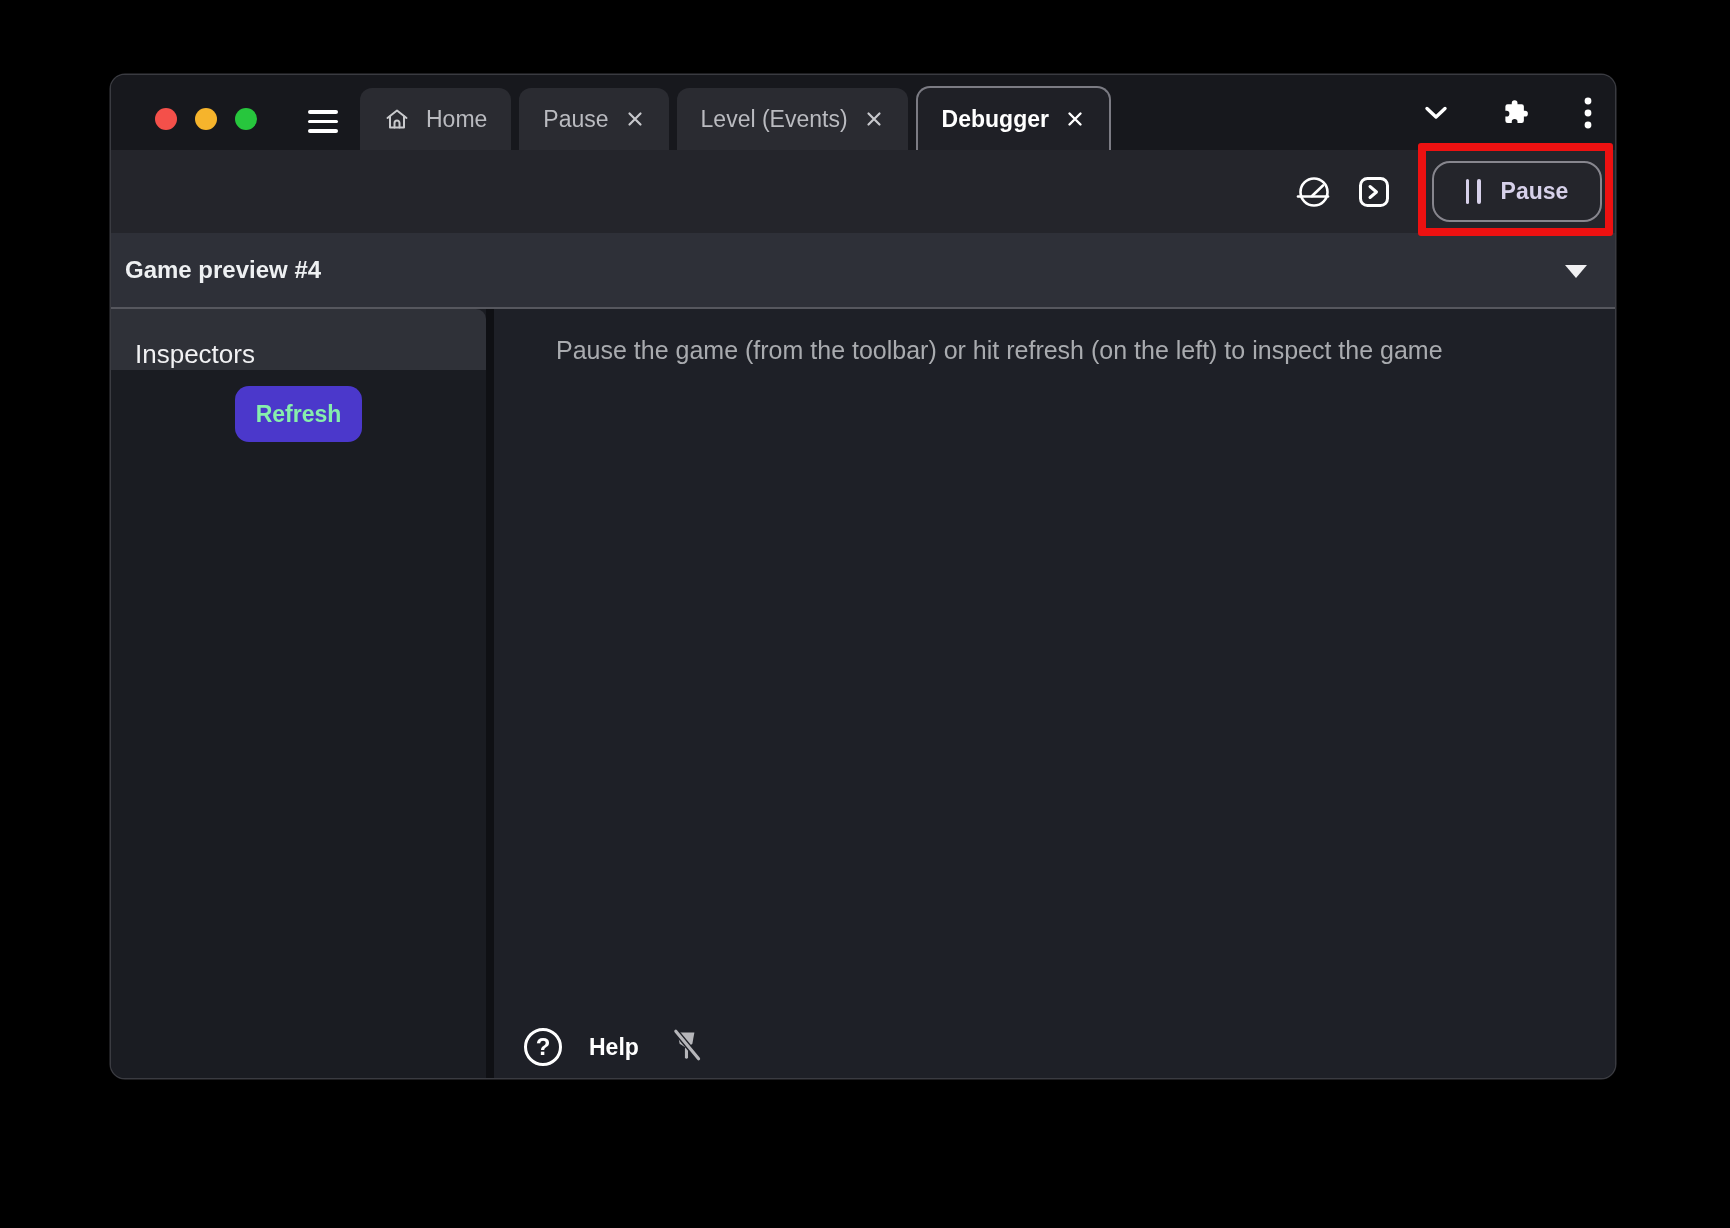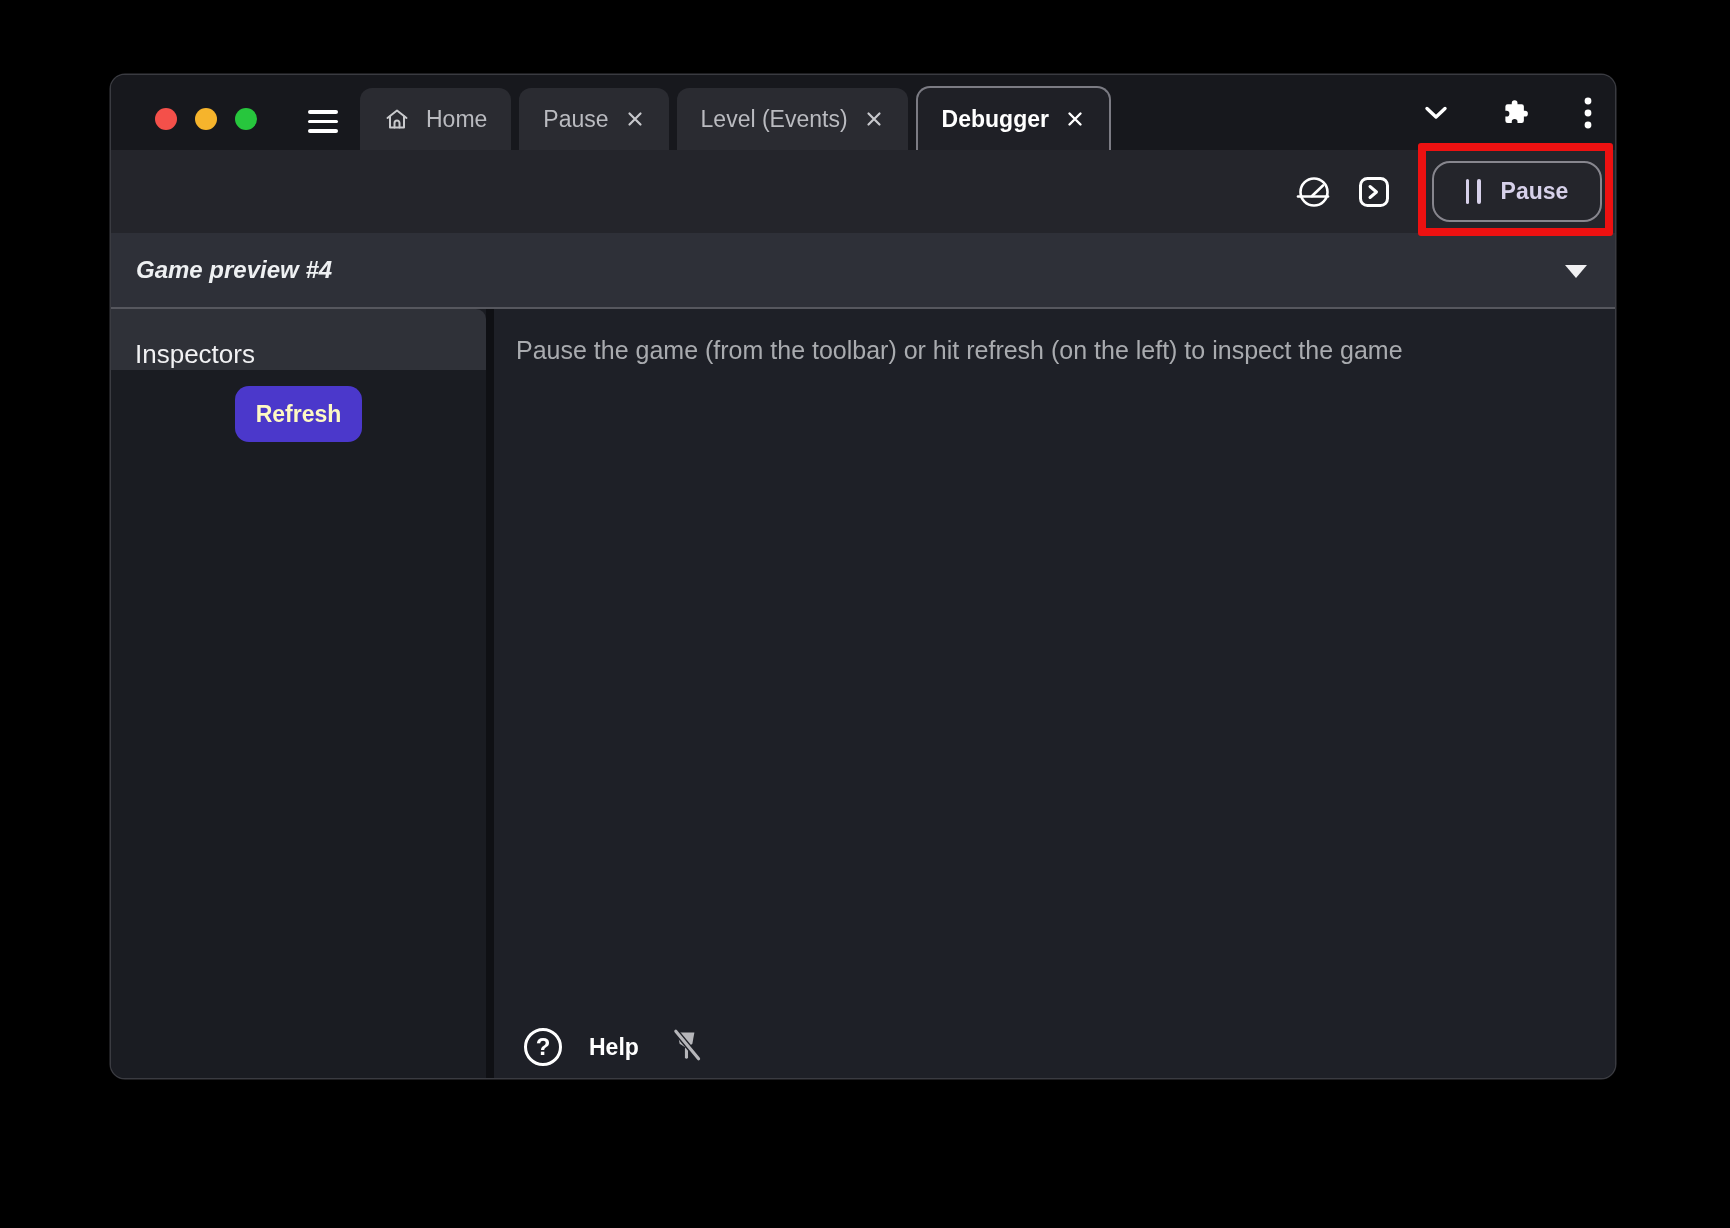--- a/index.html
+++ b/index.html
@@ -50,39 +50,39 @@
   .pause-glyph { display:flex; gap:8px; }
   .pause-glyph i { display:block; width:3.5px; height:25px; background:#d7d1ea; border-radius:2px; }
   .pause-label { color:#d7d1ea; font-size:23px; font-weight:700; }
 
   .red-highlight { position:absolute; left:1307px; top:68px; width:195px; height:93px;
                    border:8px solid #ee1111; border-radius:3px; z-index:40; pointer-events:none; }
 
   
   .preview-bar { position:relative; height:76px; background:#2e3038;
                  border-bottom:2px solid #56575e; flex:0 0 auto;
-                 display:flex; align-items:center; padding-left:25px;font-style:italic; }
+                 display:flex; align-items:center; padding-left:14px; }
   .preview-title { color:#eef0f2; font-size:24px; font-weight:600; }
   .preview-caret { position:absolute; right:28px; top:50%; margin-top:-5px;
                    width:0; height:0; border-left:11px solid transparent;
                    border-right:11px solid transparent; border-top:13px solid #f0f0f2;
                    cursor:pointer; }
 
   
   .content { flex:1; display:flex; min-height:0; }
   .sidebar { width:375px; flex:0 0 auto; background:#1a1c22; display:flex; flex-direction:column; }
   .sidebar-header { height:61px; flex:0 0 auto; background:#2f3138; border-radius:0 10px 0 0;
                     display:flex; align-items:flex-end; padding-left:24px;
                     color:#f1f1f3; font-size:26px; }
   .refresh-btn { margin:16px auto 0; width:127px; height:56px; border:none; border-radius:14px;
-                 background:#4b38cb; color:#fef9c3; font-size:23px; font-weight:700;
+                 background:#4b38cb; color:#86efac; font-size:23px; font-weight:700;
                  font-family:"Liberation Sans", sans-serif; cursor:pointer; }
   .divider { width:8px; flex:0 0 auto; background:#0f1014; }
   .main { flex:1; position:relative; background:#1e2027; }
-  .main-message { padding:27px 40px 0 22px; color:#a9abaf; font-size:25px; }
+  .main-message { padding:27px 40px 0 62px; color:#a9abaf; font-size:25px; }
 
   .help-row { position:absolute; left:28px; bottom:10px; display:flex; align-items:center; }
   .help-icon { width:42px; height:42px; cursor:pointer; }
   .help-label { margin-left:25px; color:#ffffff; font-size:23px; font-weight:700; cursor:pointer; }
   .pin-icon { margin-left:30px; cursor:pointer; }
 </style>
 </head>
 <body>
 
 <div class="window">

